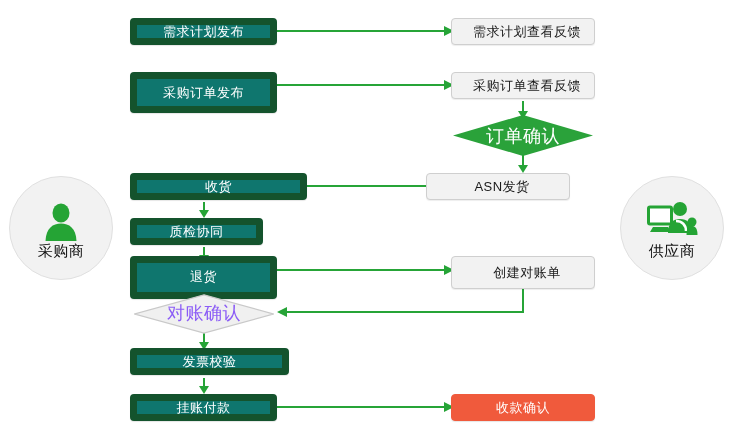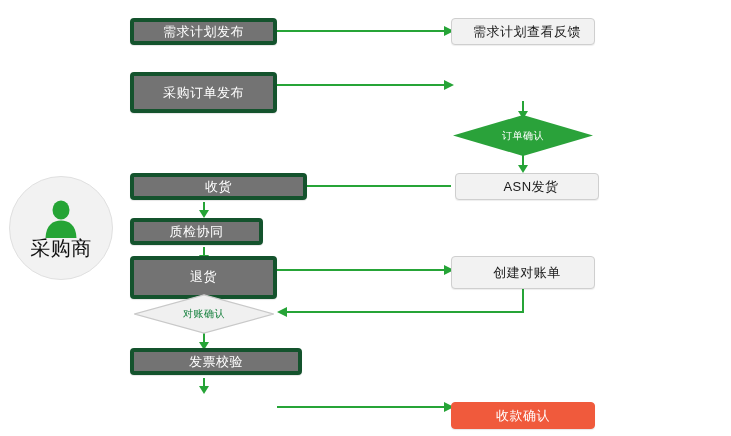--- a/index.html
+++ b/index.html
@@ -25,23 +25,23 @@
     align-items: center;
     justify-content: center;
     border-radius: 4px;
     font-size: 13px;
     line-height: 1;
     letter-spacing: 0.5px;
     white-space: nowrap;
     z-index: 4;
   }
   .node.green {
-    background: #737373;
+    background: #0f766e;
     color: #ffffff;
-    border: 4px solid #14532d;
+    border: 7px solid #14532d;
     box-shadow: 0 1px 1px rgba(0,0,0,0.10);
   }
   .node.grey {
     background: #f2f2f2;
     color: #1a1a1a;
     border: 1px solid #cfcfcf;
     box-shadow: 0 1px 1px rgba(0,0,0,0.07);
     padding-left: 8px;
   }
   .node.orange {
@@ -57,28 +57,28 @@
   }
   .diamond .dlabel {
     position: absolute;
     left: 0;
     top: 0;
     width: 100%;
     height: 100%;
     display: flex;
     align-items: center;
     justify-content: center;
-    font-size: 10px;
+    font-size: 18px;
     line-height: 1;
     letter-spacing: 0.5px;
     white-space: nowrap;
     pointer-events: none;
   }
   .diamond.green .dlabel { color: #ffffff; }
-  .diamond.grey  .dlabel { color: #15803d; }
+  .diamond.grey  .dlabel { color: #8b5cf6; font-family: Liberation Mono, monospace; }
   .diamond svg { display: block; }
 
   
   .actor {
     position: absolute;
     width: 104px;
     height: 104px;
     border-radius: 50%;
     background: #f2f2f2;
     border: 1px solid #e0e0e0;
@@ -91,25 +91,24 @@
   }
   .actor .actor-icon {
     width: 54px;
     height: 42px;
     display: flex;
     align-items: flex-end;
     justify-content: center;
     margin-bottom: 2px;
   }
   .actor .actor-label {
-    font-size: 20px;
+    font-size: 15px;
     color: #111111;
     line-height: 1;
     letter-spacing: 0.5px;
-    font-family: Liberation Mono, monospace;
   }
 
   
   #wires {
     position: absolute;
     left: 0;
     top: 0;
     width: 731px;
     height: 436px;
     z-index: 2;
@@ -189,42 +188,64 @@
   <div class="actor" style="left:9px; top:176px;">
     <div class="actor-icon">
       <svg width="40" height="40" viewBox="0 0 40 40">
         <ellipse cx="20" cy="12" rx="8.5" ry="9.5" fill="#25a435"></ellipse>
         <path d="M 4.5 40 C 5 27 12 22.5 20 22.5 C 28 22.5 35 27 35.5 40 Z" fill="#25a435"></path>
       </svg>
     </div>
     <div class="actor-label">采购商</div>
   </div>
 
+  <div class="actor" style="left:620px; top:176px;">
+    <div class="actor-icon">
+      <svg width="52" height="40" viewBox="0 0 52 40">
+
+        <rect x="2.5" y="6" width="23" height="17" rx="1.5" fill="#ffffff" stroke="#25a435" stroke-width="3"></rect>
+        <path d="M 7 26 L 22 26 L 25 31 L 4 31 Z" fill="#25a435"></path>
+
+        <circle cx="34" cy="8" r="7" fill="#25a435"></circle>
+
+        <path d="M 22 32 C 22 22 27 18 34 18 C 41 18 46 22 46 32 Z" fill="#25a435"></path>
+
+        <path d="M 30 20 C 36 20 40 24 40 30" fill="none" stroke="#ffffff" stroke-width="2.5"></path>
+
+        <circle cx="46" cy="21" r="4.5" fill="#25a435"></circle>
+        <path d="M 40.5 34 C 40.5 27 43 25 46 25 C 49 25 51.5 27 51.5 34 Z" fill="#25a435"></path>
+      </svg>
+    </div>
+    <div class="actor-label">供应商</div>
+  </div>
 
   <div class="node green" style="left:130px; top:18px; width:147px; height:27px;">
     <span>需求计划发布</span>
   </div>
 
   <div class="node grey" style="left:451px; top:18px; width:144px; height:27px;">
     <span>需求计划查看反馈</span>
   </div>
 
   <div class="node green" style="left:130px; top:72px; width:147px; height:41px;">
     <span>采购订单发布</span>
   </div>
 
+  <div class="node grey" style="left:451px; top:72px; width:144px; height:27px;">
+    <span>采购订单查看反馈</span>
+  </div>
 
   <div class="diamond green" style="left:453px; top:115px; width:140px; height:41px;">
     <svg width="140" height="41" viewBox="0 0 140 41">
       <polygon points="70,0 140,20.5 70,41 0,20.5" fill="#2aa23a"></polygon>
     </svg>
     <div class="dlabel">订单确认</div>
   </div>
 
-  <div class="node grey" style="left:455px; top:173px; width:144px; height:27px;text-align:right;">
+  <div class="node grey" style="left:426px; top:173px; width:144px; height:27px;text-align:right;">
     <span>ASN发货</span>
   </div>
 
   <div class="node green" style="left:130px; top:173px; width:177px; height:27px;">
     <span>收货</span>
   </div>
 
   <div class="node green" style="left:130px; top:218px; width:133px; height:27px;">
     <span>质检协同</span>
   </div>
@@ -237,22 +258,25 @@
     <span>创建对账单</span>
   </div>
 
   <div class="diamond grey" style="left:134px; top:294px; width:140px; height:40px;">
     <svg width="140" height="40" viewBox="0 0 140 40">
       <polygon points="70,0.8 139.2,20 70,39.2 0.8,20" fill="#f0f0f0" stroke="#c9c9c9" stroke-width="1.2"></polygon>
     </svg>
     <div class="dlabel">对账确认</div>
   </div>
 
-  <div class="node green" style="left:130px; top:348px; width:172px; height:27px;">
+  <div class="node green" style="left:130px; top:348px; width:159px; height:27px;">
     <span>发票校验</span>
   </div>
 
-
-  <div class="node orange" style="left:451px; top:394px; width:144px; height:27px;margin-top:8px;">
+  <div class="node green" style="left:130px; top:394px; width:147px; height:27px;">
+    <span>挂账付款</span>
+  </div>
+
+  <div class="node orange" style="left:451px; top:394px; width:144px; height:27px;">
     <span>收款确认</span>
   </div>
 
 </div>
 
 </body></html>

